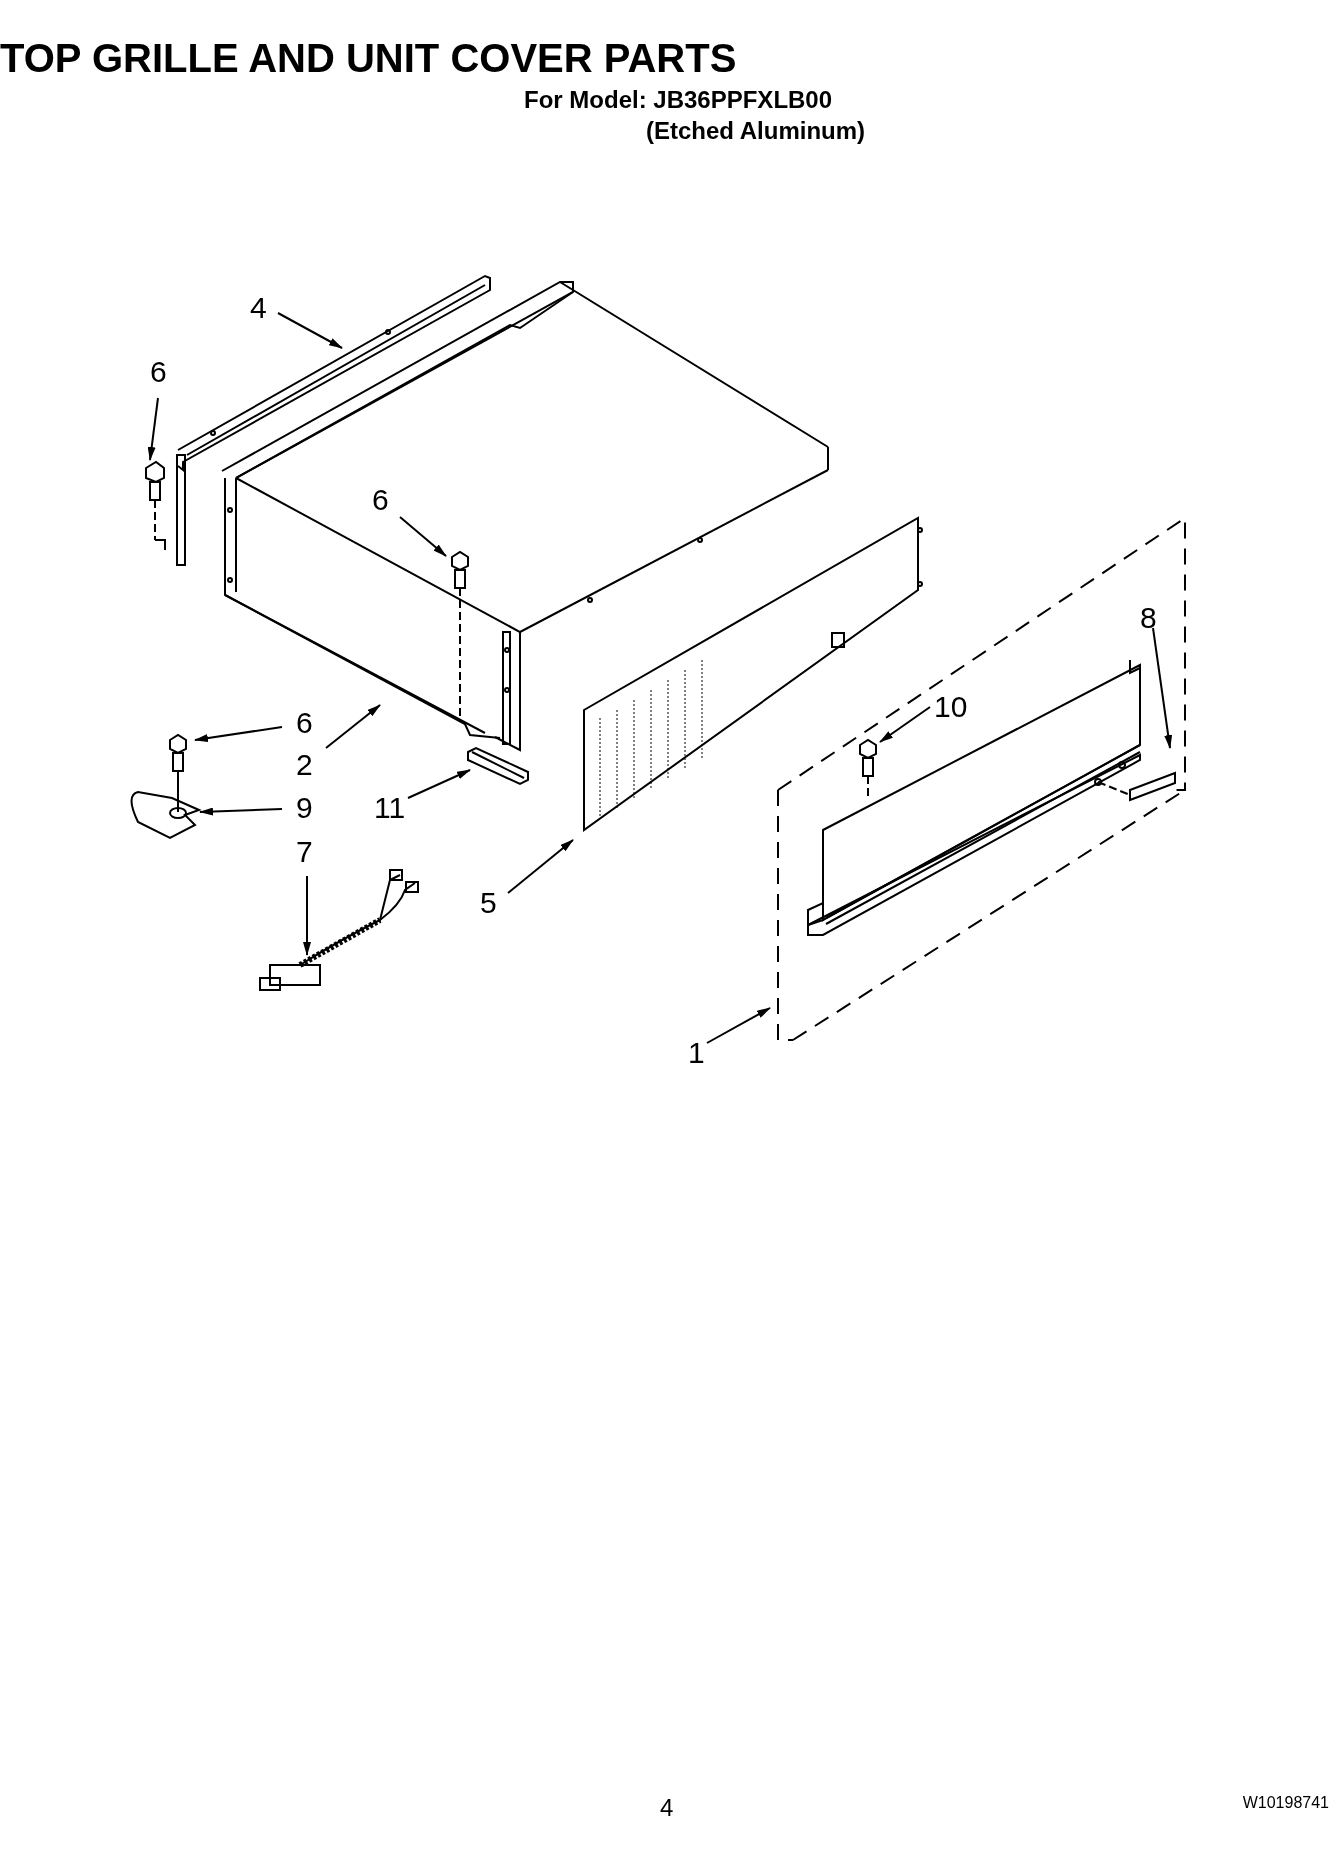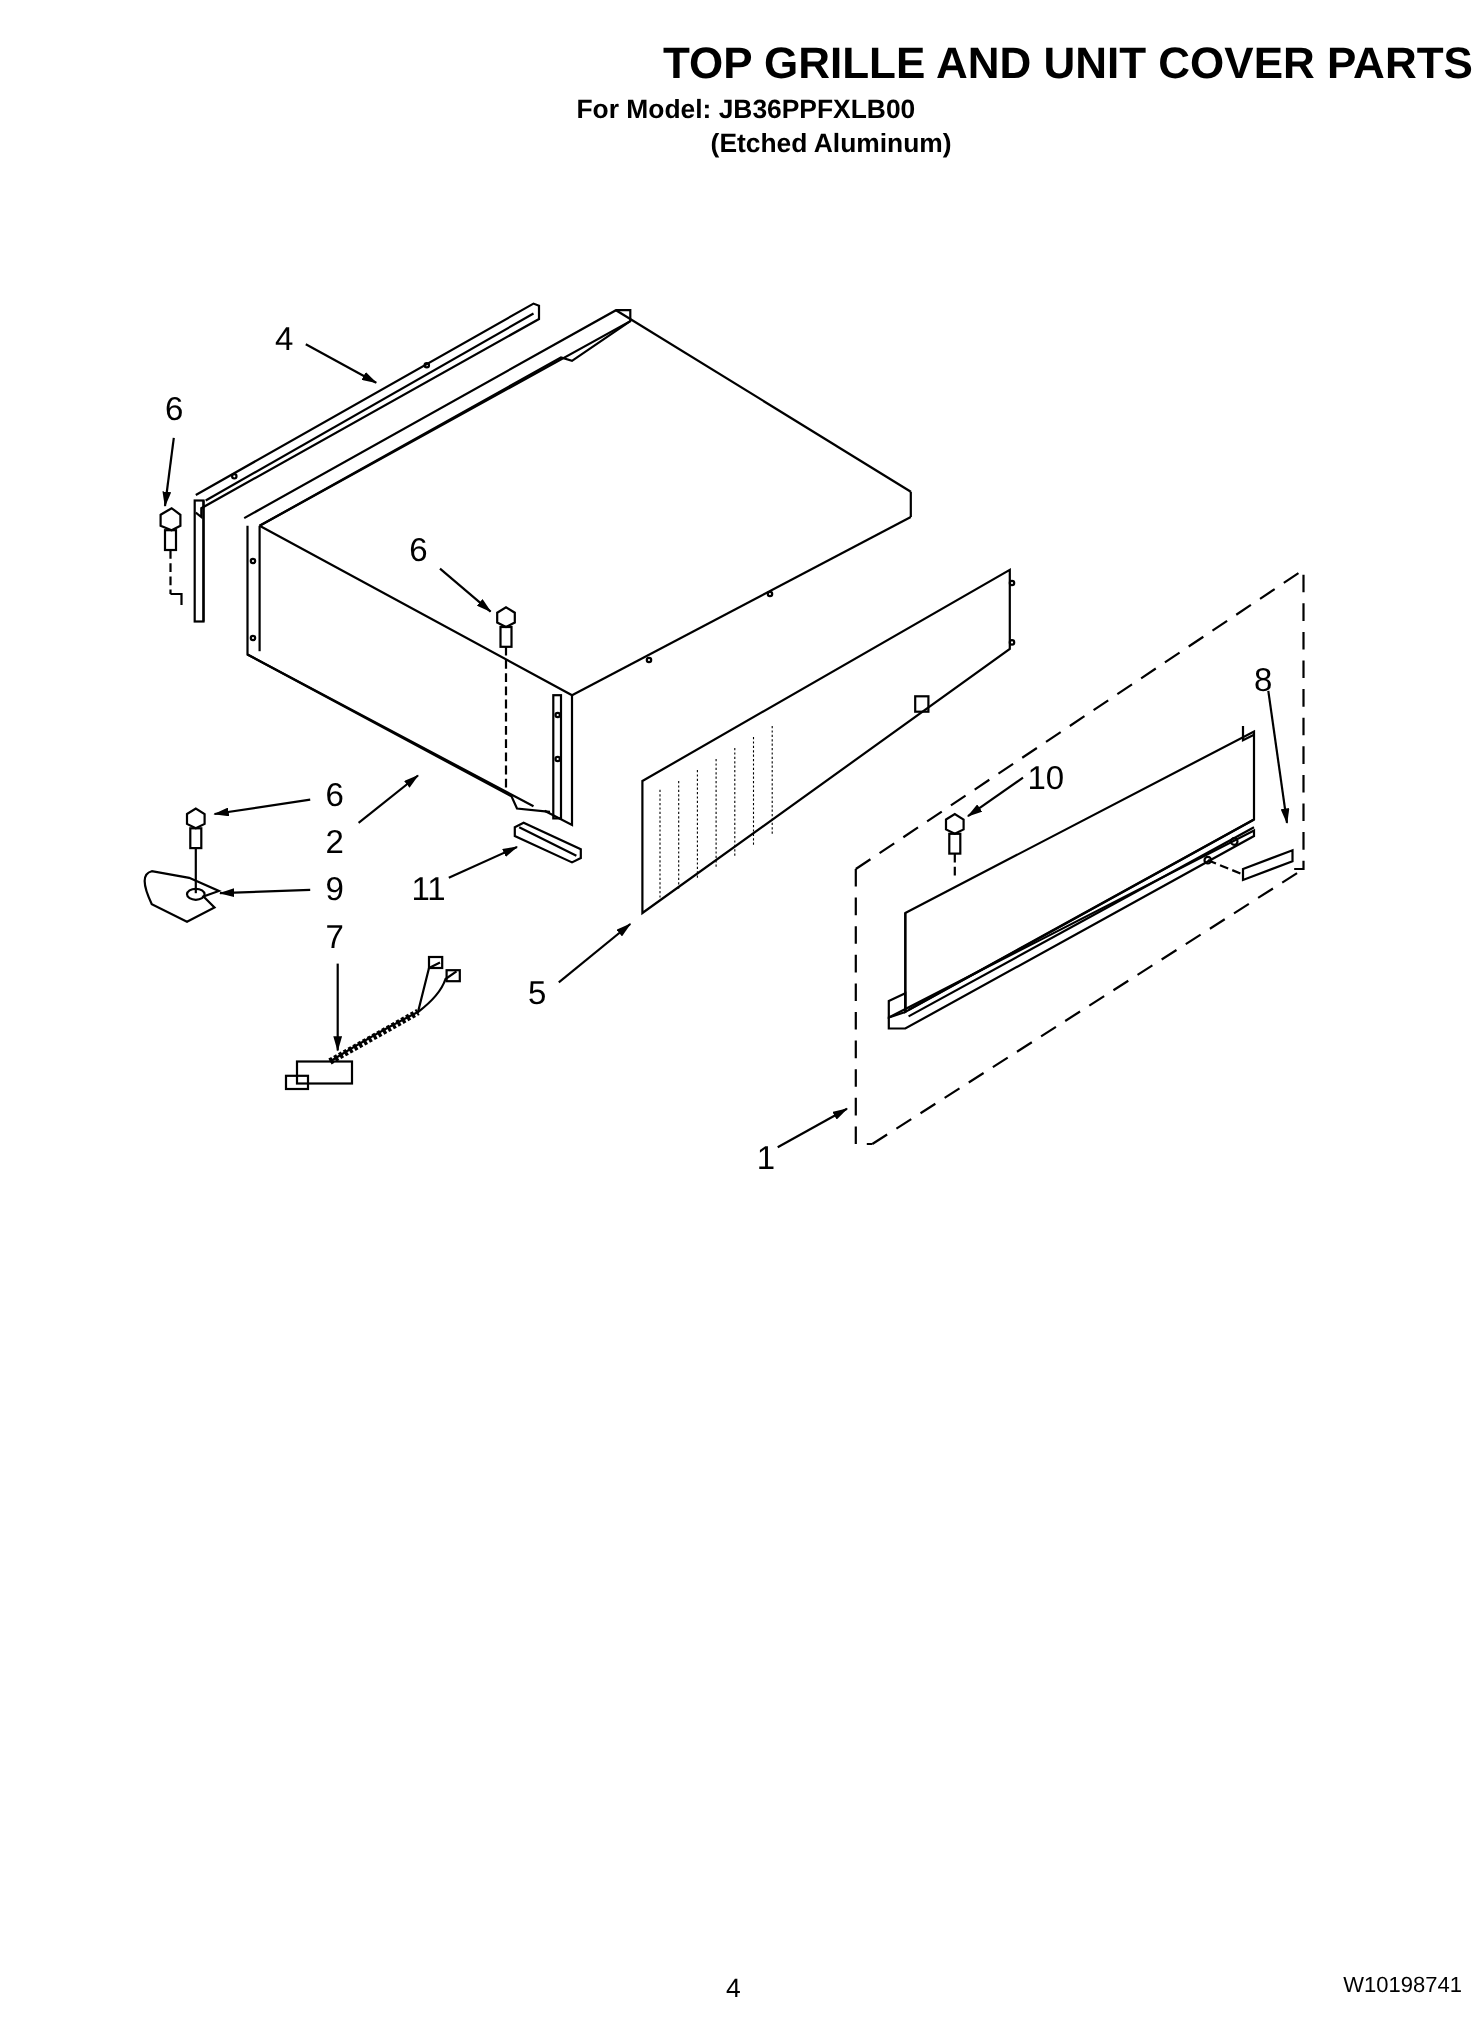--- a/index.html
+++ b/index.html
@@ -1,23 +1,23 @@
 <!DOCTYPE html>
 <html><head>
 <meta charset="utf-8">
 <style>
   html, body { margin: 0; padding: 0; background: #ffffff; }
   body { width: 1339px; height: 1849px; position: relative; overflow: hidden;
          font-family: "Liberation Sans", sans-serif; color: #000; }
-  .title { position: absolute; left: 0; width: 1339px; top: 36px; text-align: right;
+  .title { position: absolute; left: 0; width: 1339px; top: 36px; text-align: left;
            font-size: 40px; font-weight: bold; letter-spacing: 0px; }
   .model { position: absolute; left: 524px; top: 86px; font-size: 24px; font-weight: bold; text-align: center; }
   .finish { position: absolute; left: 630px; top: 117px; font-size: 24px; font-weight: bold; margin-left: 16px; }
   .footer-page { position: absolute; left: 660px; top: 1794px; font-size: 24px; }
-  .footer-doc { position: absolute; right: 10px; top: 1794px; font-size: 20px; }
+  .footer-doc { position: absolute; right: 10px; top: 1794px; font-size: 16px; }
   svg.diagram { position: absolute; left: 0; top: 0; }
   .callout { font-family: "Liberation Sans", sans-serif; font-size: 30px; fill: #000; }
 </style>
 </head>
 <body>
 
 <div class="title">TOP GRILLE AND UNIT COVER PARTS</div>
 <div class="model">For Model: JB36PPFXLB00</div>
 <div class="finish">(Etched Aluminum)</div>
 

